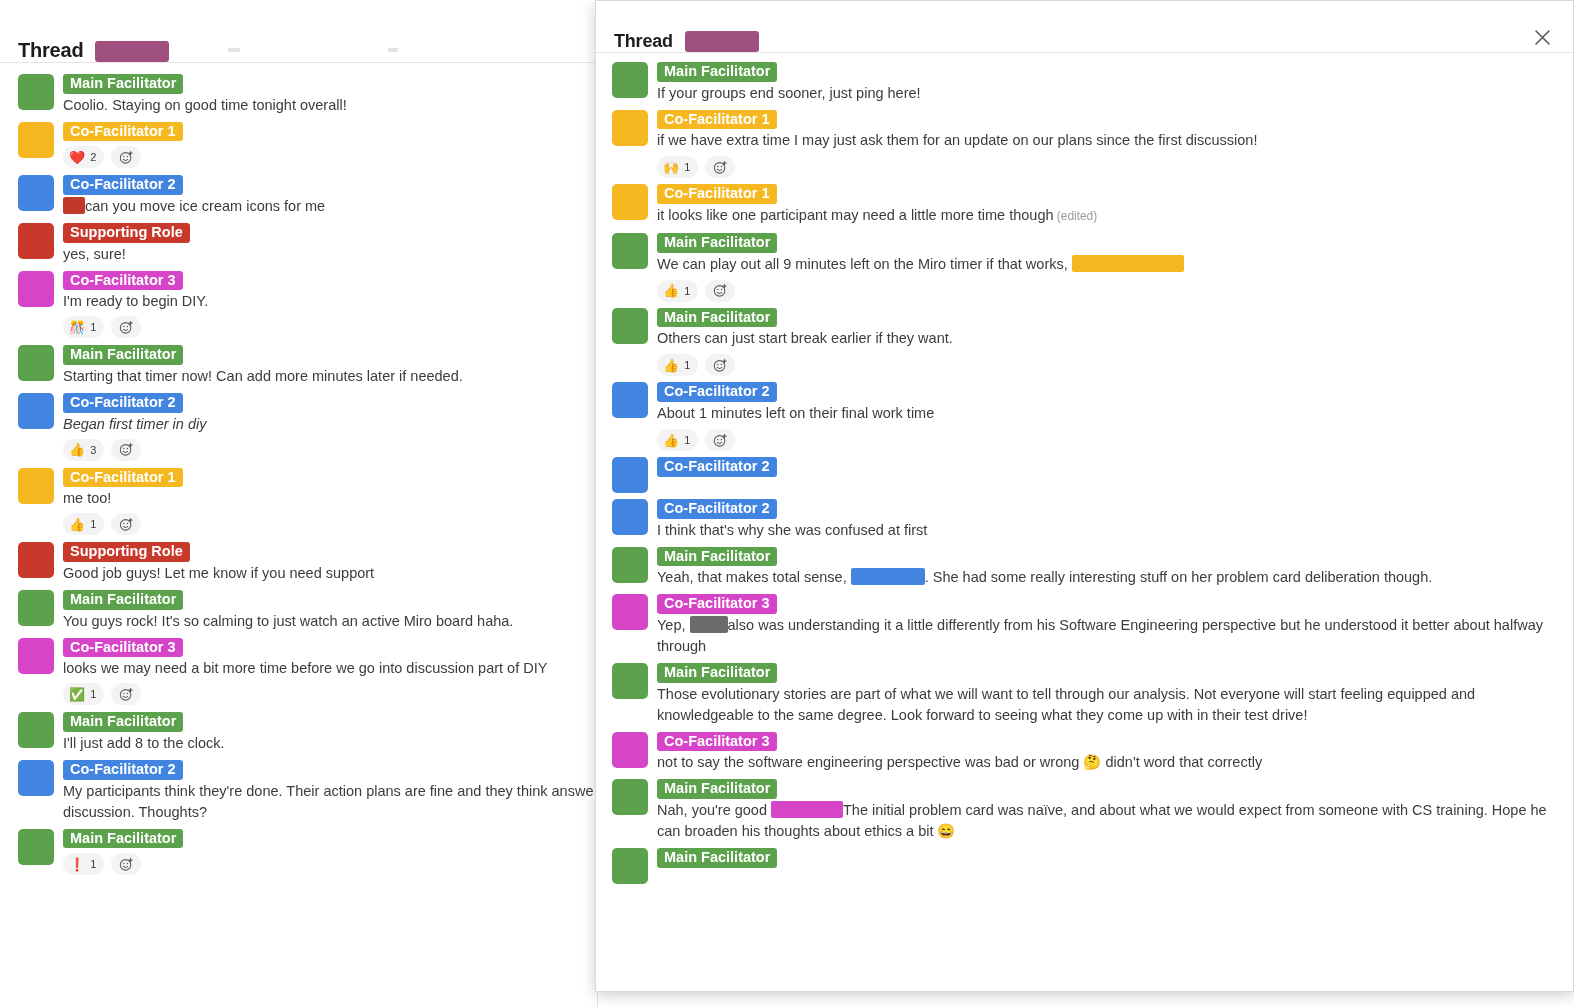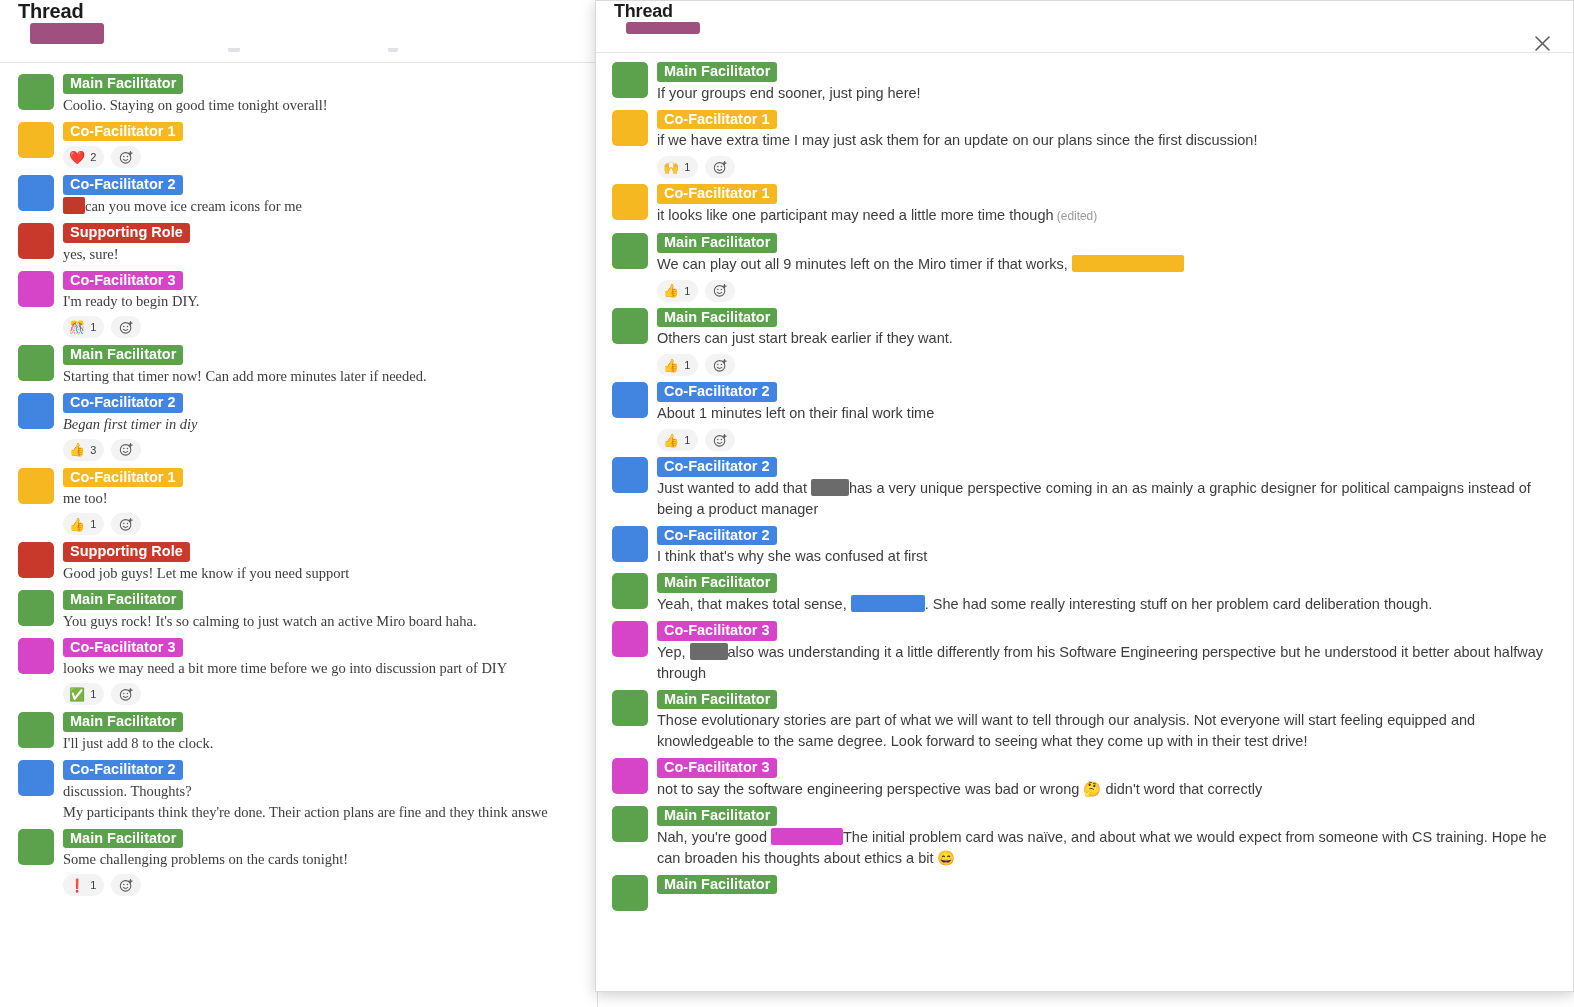--- a/index.html
+++ b/index.html
@@ -9,24 +9,23 @@
     background: #ffffff;
     font-family: "Liberation Sans", sans-serif;
     overflow: hidden;
   }
   #root { position: relative; width: 1574px; height: 1007px; background: #fff; }
 
   
   .panel { position: absolute; background: #ffffff; overflow: hidden; }
 
   .panel-header {
-    display: flex; align-items: flex-start;
+    display: flex; align-items: flex-end;
     border-bottom: 1px solid #e4e4e6;
     background: #fff;
-    flex-direction: column;
   }
   .panel-title {
     font-size: 20px; font-weight: bold; color: #1d1c1d;
     letter-spacing: -0.2px;
   }
   .redact-title {
     display: inline-block; height: 22px; border-radius: 3px;
     background: #a0507e; margin-left: 12px;
   }
   .close-btn {
@@ -99,21 +98,21 @@
     left: 0; top: 0; width: 598px; height: 1007px;
     border-right: 1px solid #e0e0e2;
   }
   #left-panel .panel-header { height: 63px; padding: 0 18px; }
   #left-panel .panel-title { font-size: 20px; }
   #left-panel .redact-title { width: 74px; height: 21px; }
   #left-panel .msg-list { padding: 8px 0 0 18px; }
   #left-panel .msg { padding-bottom: 4px; }
   #left-panel .avatar { width: 36px; height: 36px; }
   #left-panel .name-tag { font-size: 14.5px; }
-  #left-panel .msg-text { font-size: 14.5px; line-height: 20px; font-family: Liberation Serif, serif; }
+  #left-panel .msg-text { font-size: 14.5px; line-height: 20px; }
   
   .clip-strip {
     position: absolute; left: 18px; top: 48px;
     width: 560px; height: 8px; overflow: hidden;
   }
   .clip-strip .bit {
     position: absolute; top: -10px; height: 14px;
     background: #dfe3e6; border-radius: 2px;
   }
 
@@ -264,25 +263,25 @@
                 </svg>
               </span>
             </div></div>
         </div>
         <div class="msg">
           <div class="avatar" style="background: rgb(92, 161, 75);"></div>
           <div class="msg-body"><span class="name-tag" style="background: rgb(92, 161, 75);">Main Facilitator</span><div class="msg-text">I'll just add 8 to the clock.</div></div>
         </div>
         <div class="msg">
           <div class="avatar" style="background: rgb(66, 133, 224);"></div>
-          <div class="msg-body"><span class="name-tag" style="background: rgb(66, 133, 224);">Co-Facilitator 2</span><div class="msg-text">discussion. Thoughts?</div><div class="msg-text nowrap-clip">My participants think they're done. Their action plans are fine and they think answe</div></div>
-        </div>
-        <div class="msg">
-          <div class="avatar" style="background: rgb(92, 161, 75);"></div>
-          <div class="msg-body"><span class="name-tag" style="background: rgb(92, 161, 75);">Main Facilitator</span><div class="msg-text">Some challenging problems on the cards tonight!</div><div class="reactions">
+          <div class="msg-body"><span class="name-tag" style="background: rgb(66, 133, 224);">Co-Facilitator 2</span><div class="msg-text nowrap-clip">My participants think they're done. Their action plans are fine and they think answe</div><div class="msg-text">discussion. Thoughts?</div></div>
+        </div>
+        <div class="msg">
+          <div class="avatar" style="background: rgb(92, 161, 75);"></div>
+          <div class="msg-body"><span class="name-tag" style="background: rgb(92, 161, 75);">Main Facilitator</span><div class="reactions">
               <span class="reaction">
                 <span class="emo">❗</span>
                 <span class="cnt">1</span>
               </span>
               <span class="add-reaction">
                 <svg width="15" height="15" viewBox="0 0 16 16">
                   <circle cx="7" cy="8.4" r="5.6" fill="none" stroke="#5b5b5e" stroke-width="1.1"></circle>
                   <circle cx="5.1" cy="7" r="0.8" fill="#5b5b5e"></circle>
                   <circle cx="9" cy="7" r="0.8" fill="#5b5b5e"></circle>
                   <path d="M4.6 10.1c1.3 1.4 3.3 1.4 4.7 0" stroke="#5b5b5e" stroke-width="1.1" fill="none" stroke-linecap="round"></path>
@@ -380,21 +379,21 @@
                   <circle cx="5.1" cy="7" r="0.8" fill="#5b5b5e"></circle>
                   <circle cx="9" cy="7" r="0.8" fill="#5b5b5e"></circle>
                   <path d="M4.6 10.1c1.3 1.4 3.3 1.4 4.7 0" stroke="#5b5b5e" stroke-width="1.1" fill="none" stroke-linecap="round"></path>
                   <path d="M12.3 1.6v3.4M10.6 3.3h3.4" stroke="#5b5b5e" stroke-width="1.2" stroke-linecap="round"></path>
                 </svg>
               </span>
             </div></div>
         </div>
         <div class="msg">
           <div class="avatar" style="background: rgb(66, 133, 224);"></div>
-          <div class="msg-body"><span class="name-tag" style="background: rgb(66, 133, 224);">Co-Facilitator 2</span><div class="msg-text">Just wanted to add that <span class="redact" style="background: rgb(107, 107, 107); width: 38px; height: 17px;"></span>has a very unique perspective coming in an as mainly a graphic designer for political campaigns instead of being a product manager</div></div>
+          <div class="msg-body"><span class="name-tag" style="background: rgb(66, 133, 224);">Co-Facilitator 2</span></div>
         </div>
         <div class="msg">
           <div class="avatar" style="background: rgb(66, 133, 224);"></div>
           <div class="msg-body"><span class="name-tag" style="background: rgb(66, 133, 224);">Co-Facilitator 2</span><div class="msg-text">I think that's why she was confused at first</div></div>
         </div>
         <div class="msg">
           <div class="avatar" style="background: rgb(92, 161, 75);"></div>
           <div class="msg-body"><span class="name-tag" style="background: rgb(92, 161, 75);">Main Facilitator</span><div class="msg-text">Yeah, that makes total sense, <span class="redact" style="background: rgb(66, 133, 224); width: 74px; height: 17px;"></span>. She had some really interesting stuff on her problem card deliberation though.</div></div>
         </div>
         <div class="msg">

